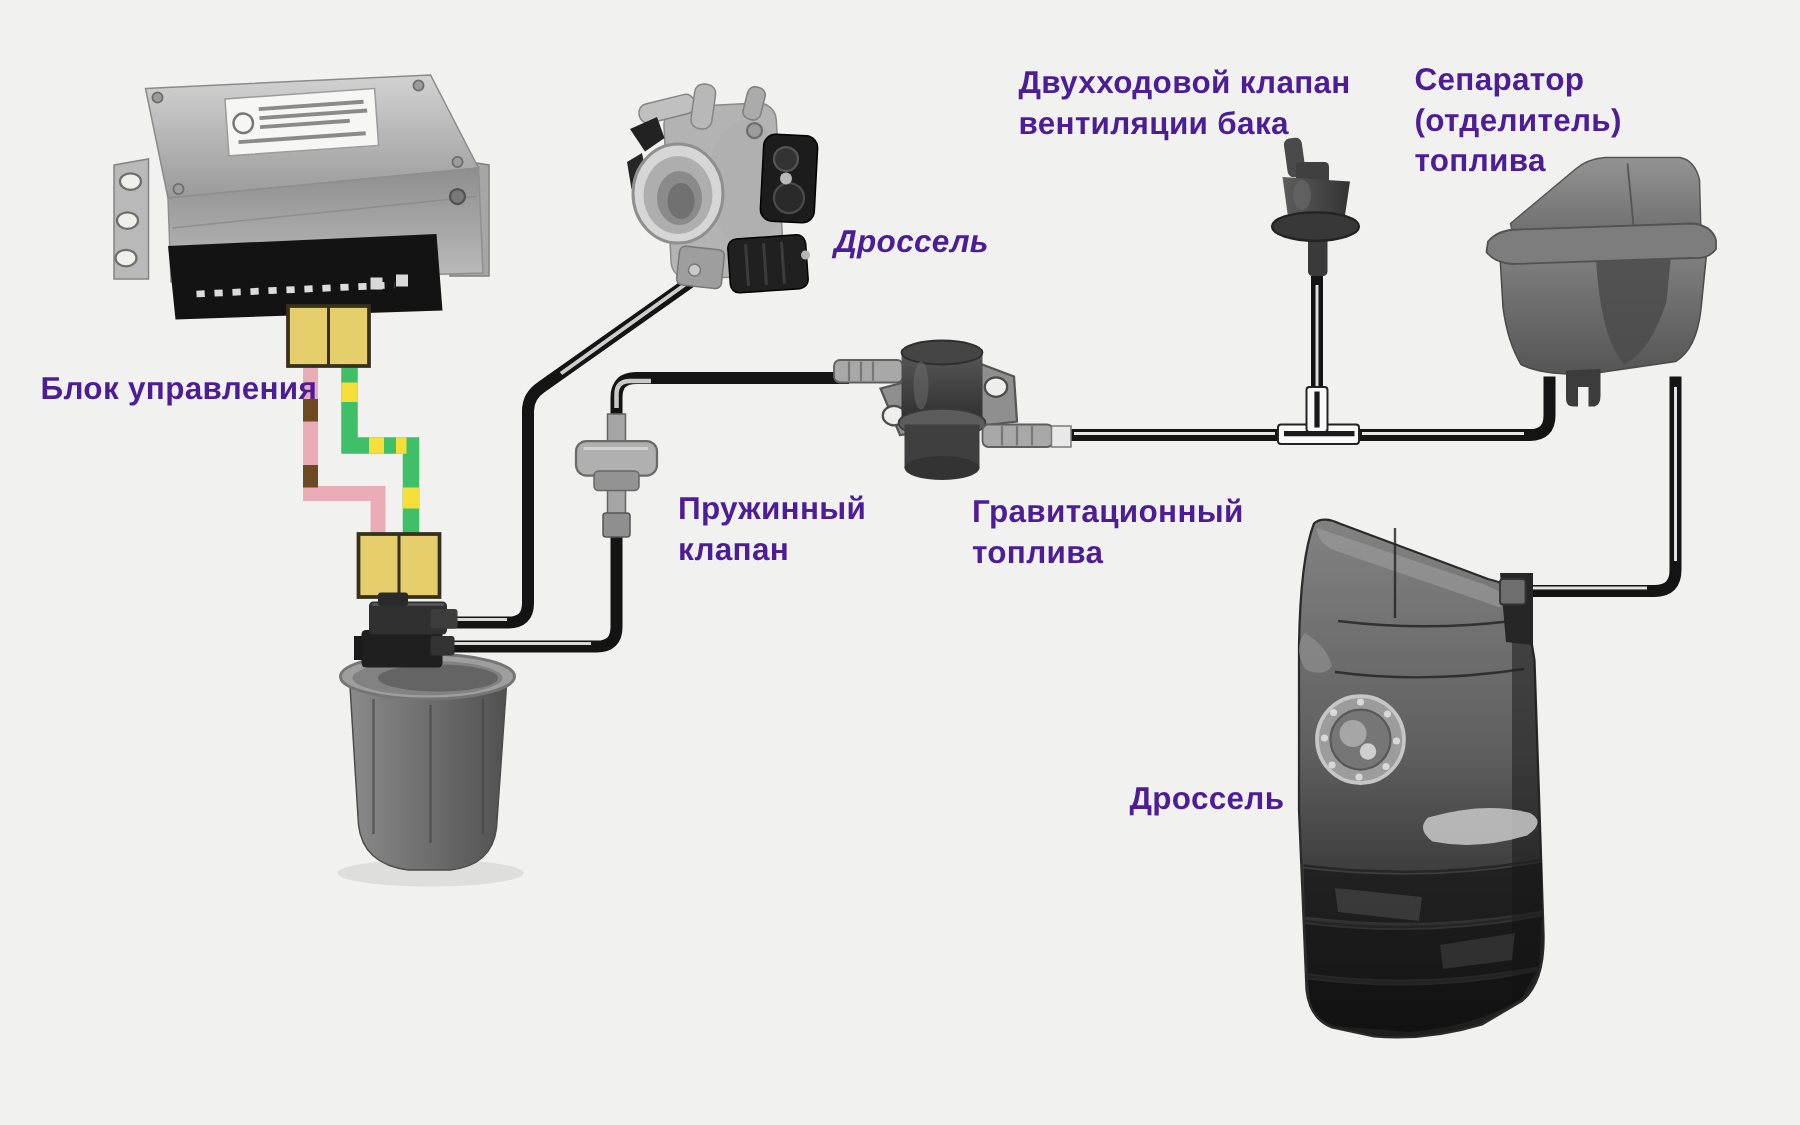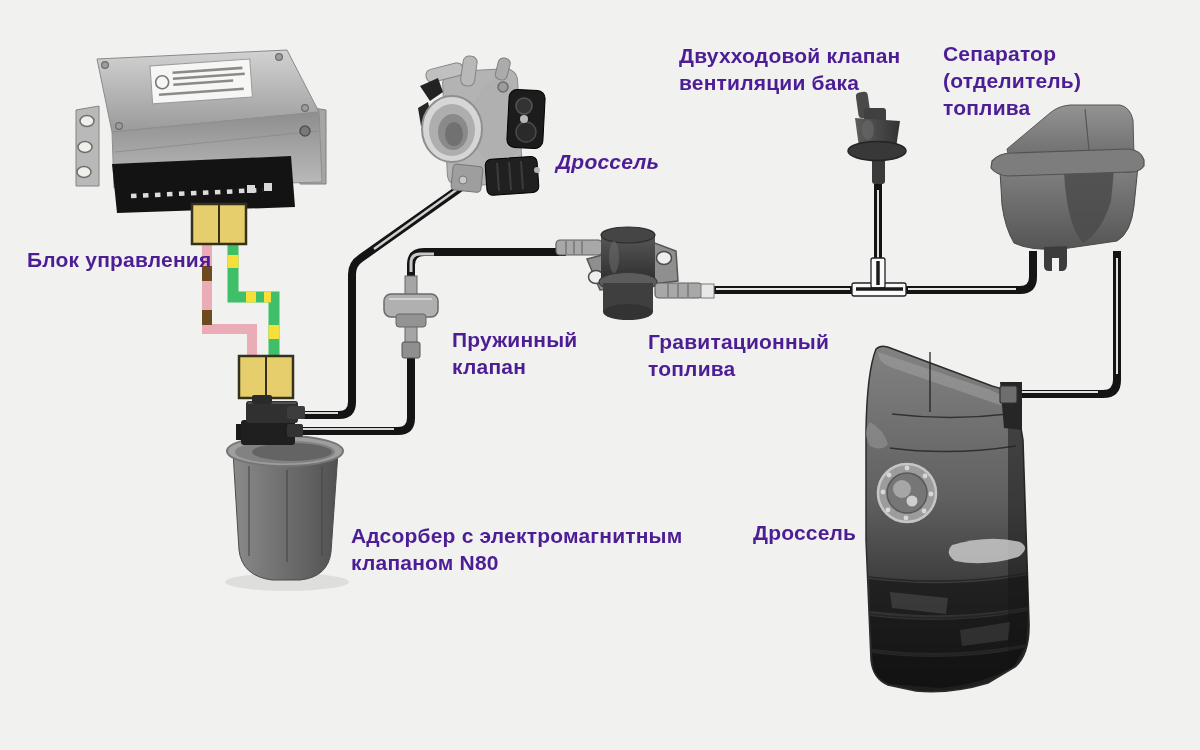--- a/index.html
+++ b/index.html
@@ -301,17 +301,15 @@
 <div class="lbl" style="left:27px;  top:236px;margin-top:10px;">Блок управления</div>
 <div class="lbl" style="left:556px; top:148px;font-style:italic;">Дроссель</div>
 <div class="lbl" style="left:679px; top:42px;">Двухходовой клапан
 вентиляции бака</div>
 <div class="lbl" style="left:943px; top:40px;">Сепаратор (отделитель)
 топлива</div>
 <div class="lbl" style="left:452px; top:326px;">Пружинный
 клапан</div>
 <div class="lbl" style="left:648px; top:328px;">Гравитационный
 топлива</div>
-<div class="lbl" style="left:351px; top:522px;">Адсорбер с электромагнитным
-клапаном N80</div>
 <div class="lbl" style="left:753px; top:519px;">Дроссель</div>
 
 </div>
 
 </body></html>

